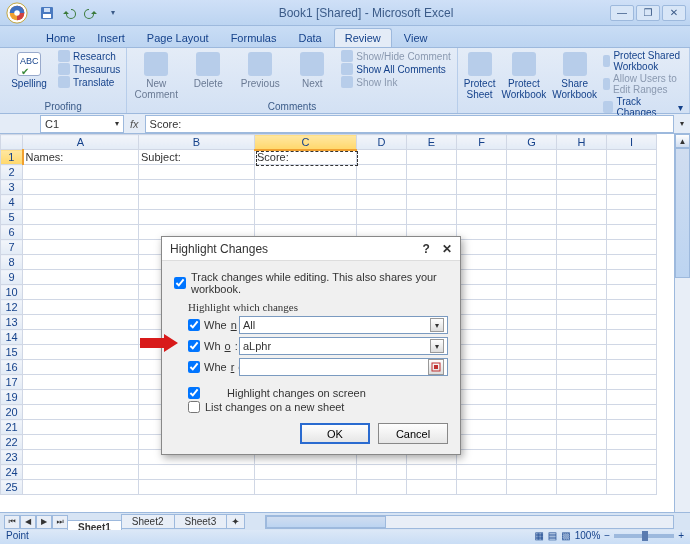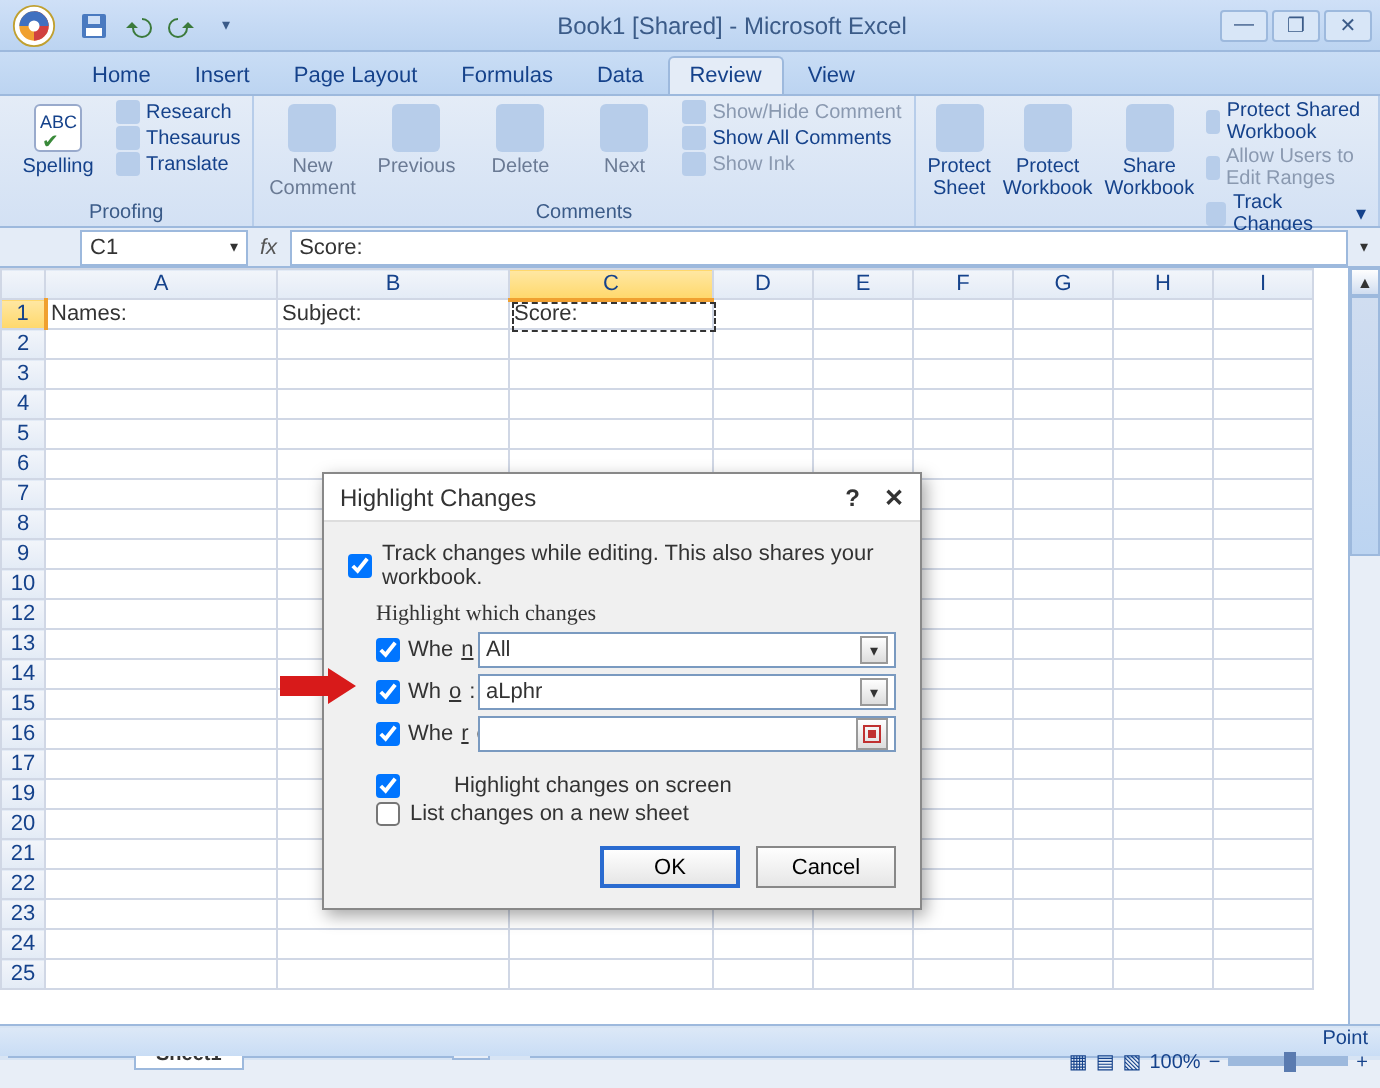--- a/index.html
+++ b/index.html
@@ -62,21 +62,21 @@
   .dlg-btns button.primary{border:2px solid #2a6bd0;}
   .arrow-callout{position:absolute;left:140px;top:334px;pointer-events:none;}
   
   .bottom{position:absolute;bottom:14px;left:0;right:0;height:18px;background:#d7e4f4;display:flex;align-items:center;font-size:10px;border-top:1px solid #9db9dd;}
   .nav-btns{display:flex;margin-left:4px;}
   .nav-btns div{width:16px;height:14px;border:1px solid #9db9dd;background:#e8eef7;display:flex;align-items:center;justify-content:center;font-size:8px;}
   .stab{padding:1px 10px;border:1px solid #9db9dd;background:#e8eef7;margin-left:-1px;}
   .stab.active{background:#fff;font-weight:bold;margin-top:12px;}
   .hscroll{flex:1;margin:0 16px 0 20px;height:14px;background:#e8eef7;border:1px solid #9db9dd;position:relative;}
   .hscroll .thumb{position:absolute;left:0;top:0;bottom:0;width:120px;background:linear-gradient(#d0ddf0,#bcd4f1);border:1px solid #9db9dd;}
-  .status{position:absolute;bottom:16px;left:0;right:0;height:14px;background:linear-gradient(#dce8f7,#c9ddf5);font-size:10px;color:#15428b;display:flex;align-items:flex-end;padding:0 6px;justify-content:space-between;flex-direction:column;}
+  .status{position:absolute;bottom:0;left:0;right:0;height:14px;background:linear-gradient(#dce8f7,#c9ddf5);font-size:10px;color:#15428b;display:flex;align-items:flex-start;padding:0 6px;justify-content:space-between;}
   .zoom{display:flex;align-items:center;gap:4px;}
   .vscroll{position:absolute;right:0;top:134px;bottom:32px;width:16px;background:#e8eef7;border-left:1px solid #9db9dd;}
   .vscroll .varrow{height:14px;border:1px solid #9db9dd;background:linear-gradient(#fefefe,#d0ddf0);display:flex;align-items:center;justify-content:center;font-size:8px;}
   .vscroll .vthumb{height:130px;background:linear-gradient(#d0ddf0,#bcd4f1);border:1px solid #9db9dd;}
   u.ak{text-decoration:underline;}
 </style>
 </head>
 <body>
 
 <div class="titlebar">
@@ -155,25 +155,25 @@
     <div class="group-label">Proofing</div>
   </div>
   <div class="group">
     <div class="group-body">
       <div class="big-btn">
           <div class="ico"></div>
           <span>New Comment</span>
         </div>
       <div class="big-btn">
           <div class="ico"></div>
-          <span>Previous</span>
+          <span>Delete</span>
         </div>
       <div class="big-btn">
           <div class="ico"></div>
-          <span>Delete</span>
+          <span>Previous</span>
         </div>
       <div class="big-btn">
           <div class="ico"></div>
           <span>Next</span>
         </div>
       <div class="mini-list dis">
         <span>
             <span class="mi"></span>
             <span>Show/Hide Comment</span>
           </span>

